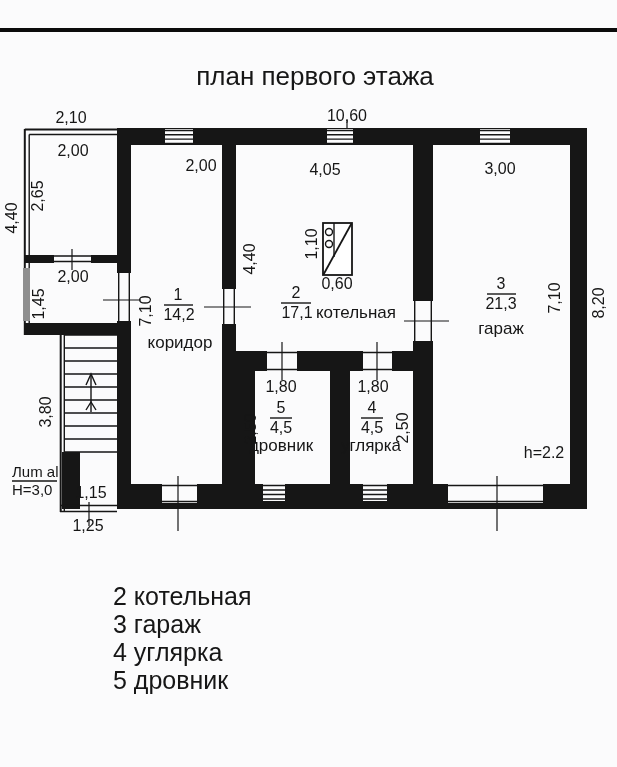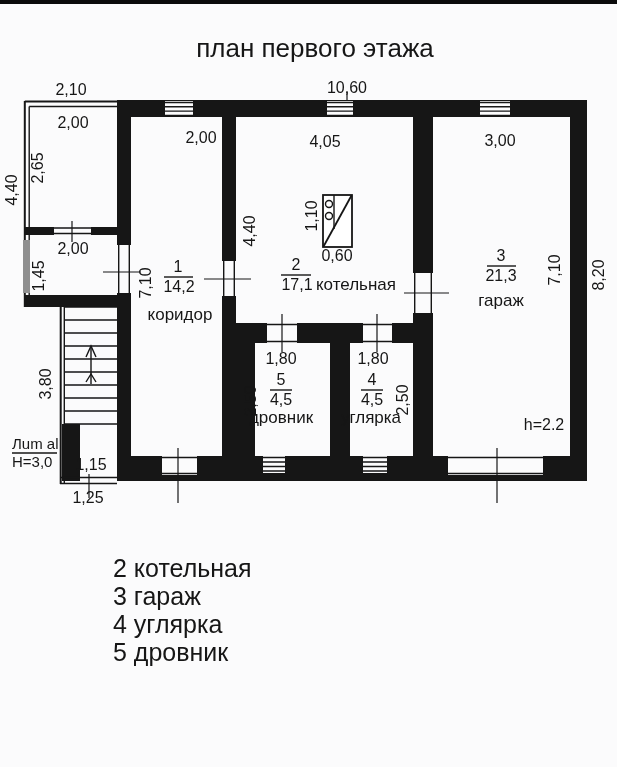--- a/index.html
+++ b/index.html
@@ -2,21 +2,21 @@
 <html><head>
 <meta charset="utf-8">
 <style>
   html,body{margin:0;padding:0;}
   body{
     width:617px;height:767px;
     background:#fbfbfc;
     font-family:"Liberation Sans", sans-serif;
     overflow:hidden;
   }
-  .stage{position:relative;width:617px;height:653px;}
+  .stage{position:relative;width:617px;height:653px;margin-top:28px;}
   .topstrip{position:absolute;left:0;top:0;width:617px;height:4px;background:#0b0b0b;}
   svg{position:absolute;left:0;top:0;}
   svg text{fill:#161616;}
   .dim{font-size:16px;}
   .dim-sm{font-size:15px;}
   .roomname{font-size:17px;}
   .legend{font-size:25px;}
   .title{font-size:26px;}
   .wall{fill:#161616;}
   .gap{fill:#fbfbfc;}

